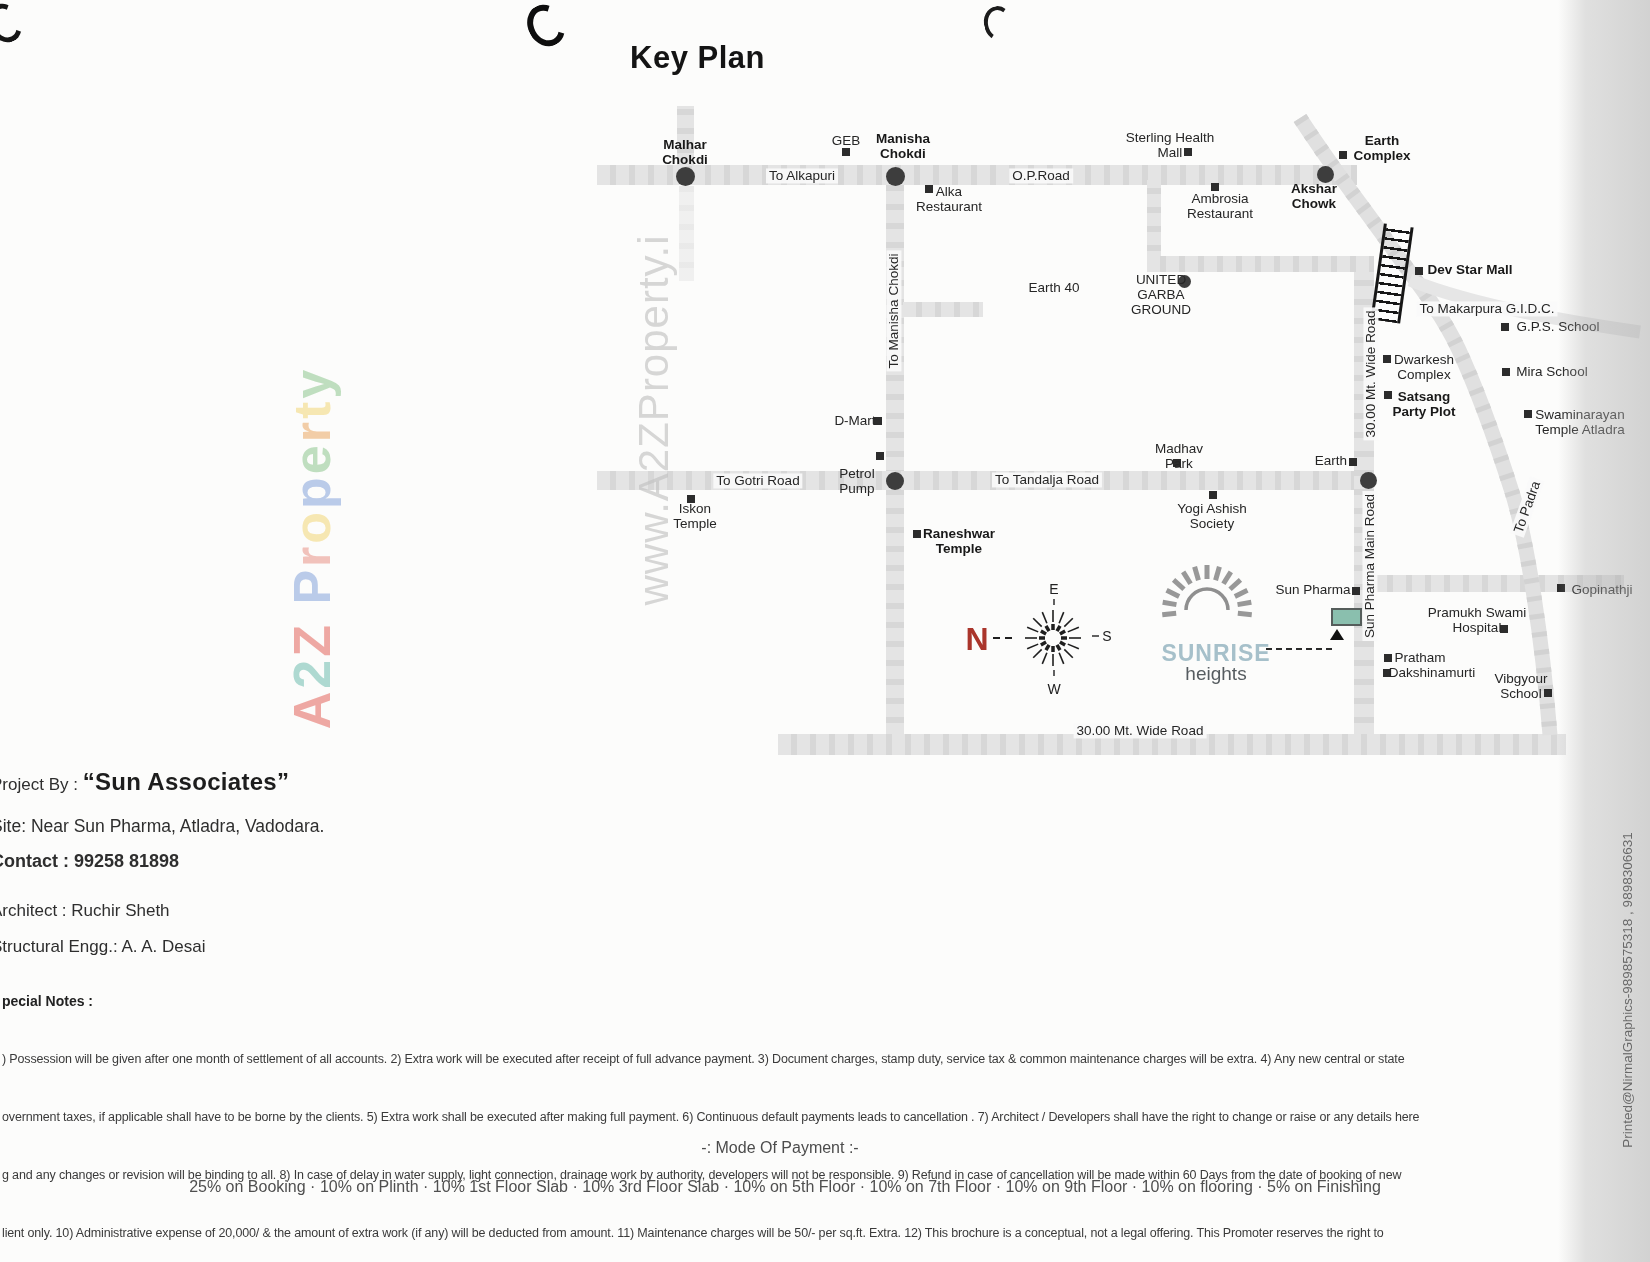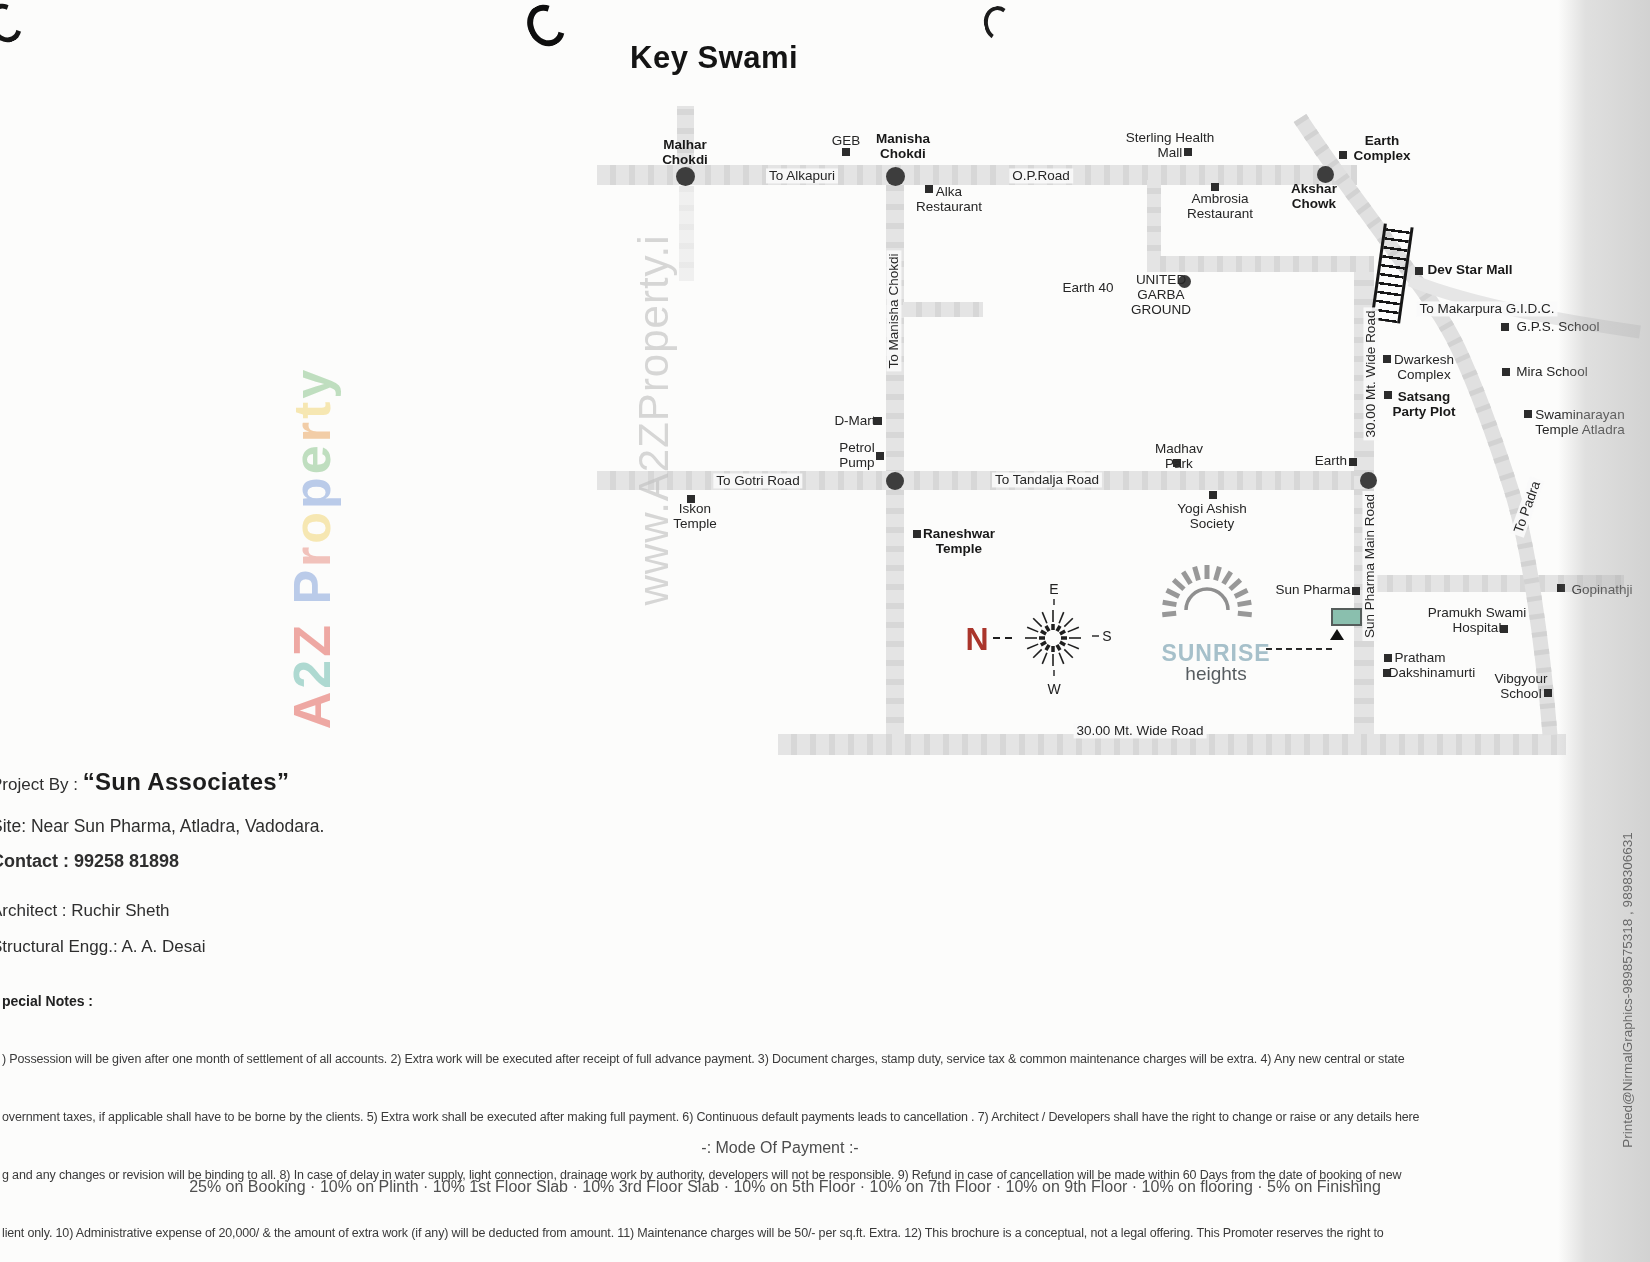--- a/index.html
+++ b/index.html
@@ -78,21 +78,21 @@
 
 <div class="page"></div>
 
 <div class="mark-left"></div>
 <div class="mark-c1"></div>
 <div class="mark-c2"></div>
 
 <div class="wm-brand" id="brand-watermark"><span style="color: rgb(226, 87, 78);">A</span><span style="color: rgb(99, 184, 169);">2</span><span style="color: rgb(226, 87, 78);">Z</span><span style="color: rgb(255, 255, 255);"> </span><span style="color: rgb(123, 155, 216);">P</span><span style="color: rgb(232, 137, 124);">r</span><span style="color: rgb(242, 211, 107);">o</span><span style="color: rgb(123, 155, 216);">p</span><span style="color: rgb(132, 194, 132);">e</span><span style="color: rgb(234, 160, 85);">r</span><span style="color: rgb(242, 211, 107);">t</span><span style="color: rgb(132, 194, 132);">y</span></div>
 <div class="wm-url">www.A2ZProperty.i</div>
 
-<div class="title">Key Swami</div>
+<div class="title">Key Plan</div>
 
 <div>
   <div class="road" style="left:597px;top:165px;width:760px;height:20px;"></div>
   <div class="road v" style="left:677px;top:106px;width:17px;height:60px;"></div>
   <div class="road v" style="left:679px;top:186px;width:15px;height:95px;opacity:.5;"></div>
   <div class="road v" style="left:886px;top:172px;width:18px;height:583px;"></div>
   <div class="road" style="left:597px;top:471px;width:777px;height:19px;"></div>
   <div class="road v" style="left:1354px;top:256px;width:20px;height:499px;"></div>
   <div class="road v" style="left:1147px;top:180px;width:14px;height:84px;"></div>
   <div class="road" style="left:1147px;top:256px;width:227px;height:16px;"></div>
@@ -153,36 +153,36 @@
       <div class="mlabel" style="left: 1170px; top: 145px;">Sterling Health
 Mall</div>
       <div class="mlabel b" style="left: 1382px; top: 148px;">Earth
 Complex</div>
       <div class="mlabel b" style="left: 1314px; top: 196px;">Akshar
 Chowk</div>
       <div class="mlabel" style="left: 949px; top: 199px;">Alka
 Restaurant</div>
       <div class="mlabel" style="left: 1220px; top: 206px;">Ambrosia
 Restaurant</div>
-      <div class="mlabel" style="left: 1088px; top: 288px;">Earth 40</div>
+      <div class="mlabel" style="left: 1054px; top: 288px;">Earth 40</div>
       <div class="mlabel" style="left: 1146px; top: 295px; margin-left: 15px;">UNITED
 GARBA
 GROUND</div>
       <div class="mlabel b" style="left: 1470px; top: 270px;">Dev Star Mall</div>
       <div class="mlabel halo" style="left: 1487px; top: 309px;">To Makarpura G.I.D.C.</div>
       <div class="mlabel" style="left: 1558px; top: 327px;">G.P.S. School</div>
       <div class="mlabel" style="left: 1424px; top: 367px;">Dwarkesh
 Complex</div>
       <div class="mlabel" style="left: 1552px; top: 372px;">Mira School</div>
       <div class="mlabel b" style="left: 1424px; top: 404px;">Satsang
 Party Plot</div>
       <div class="mlabel" style="left: 1580px; top: 422px;">Swaminarayan
 Temple Atladra</div>
       <div class="mlabel" style="left: 855px; top: 421px;">D-Mart</div>
-      <div class="mlabel" style="left: 857px; top: 455px;">Petrol
+      <div class="mlabel" style="left: 857px; top: 481px;">Petrol
 Pump</div>
       <div class="mlabel" style="left: 1159px; top: 456px; margin-left: 20px;">Madhav
 Park</div>
       <div class="mlabel" style="left: 1331px; top: 461px;">Earth</div>
       <div class="mlabel halo" style="left: 758px; top: 481px;">To Gotri Road</div>
       <div class="mlabel halo" style="left: 1047px; top: 480px;">To Tandalja Road</div>
       <div class="mlabel" style="left: 695px; top: 516px;">Iskon
 Temple</div>
       <div class="mlabel" style="left: 1212px; top: 516px;">Yogi Ashish
 Society</div>

